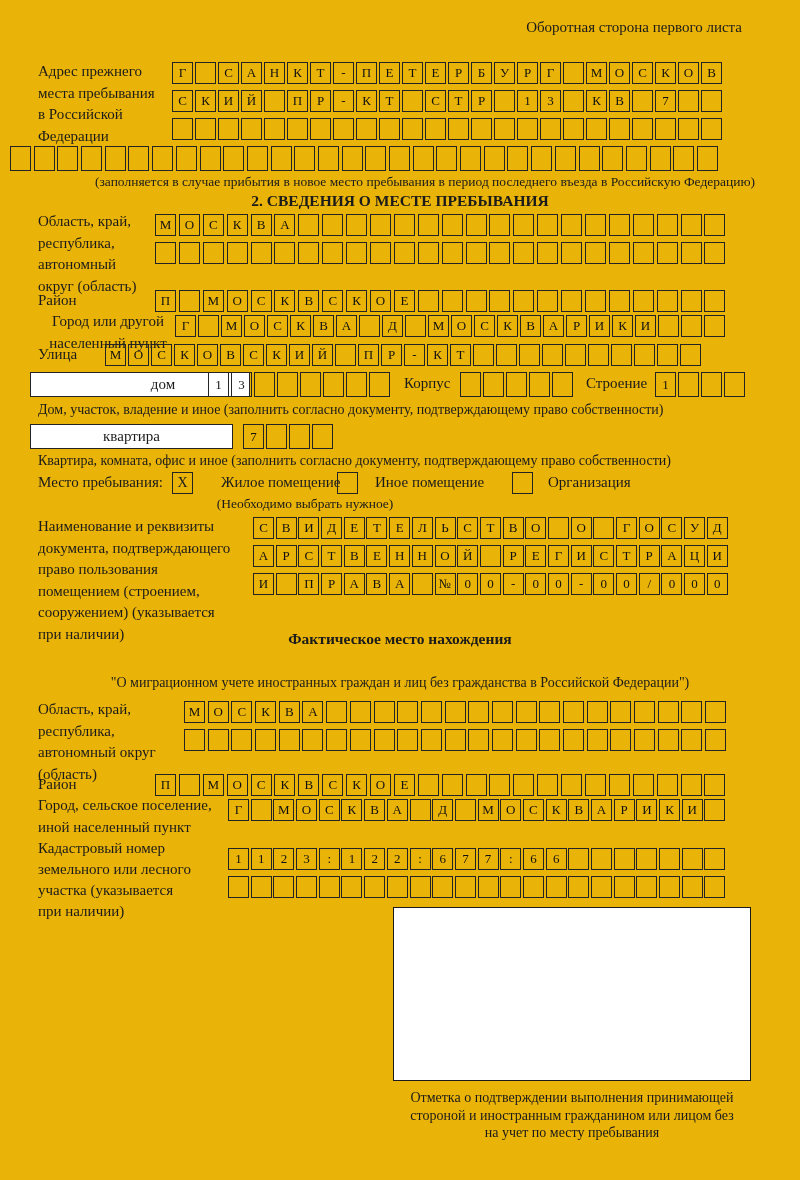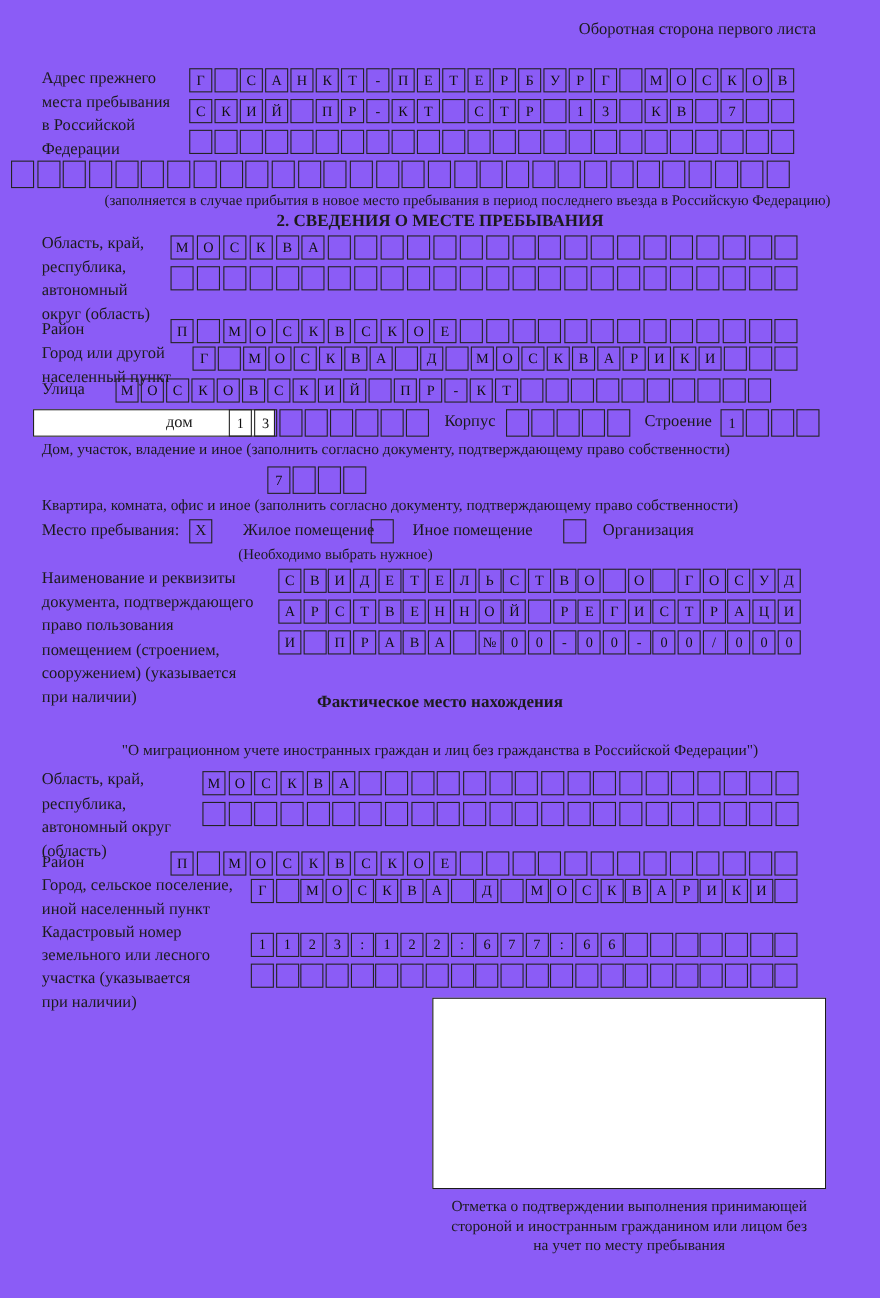--- a/index.html
+++ b/index.html
@@ -1,17 +1,17 @@
 <!DOCTYPE html>
 <html><head>
 <meta charset="utf-8">
 <style>
   html,body{margin:0;padding:0;background:#ffffff;}
   .page{
-    position:relative;width:800px;height:1180px;background:#8b5cf6;
+    position:relative;width:800px;height:1180px;background:#eab308;
     font-family:"Liberation Serif",serif;color:#1b1b1b;overflow:hidden;
   }
   .hdr{position:absolute;font-size:15px;}
   .lbl{position:absolute;font-size:15px;line-height:21.5px;}
   .lbl.lh20{line-height:21px;}
   .inline-lbl{position:absolute;font-size:15px;white-space:nowrap;}
   .cells{position:absolute;white-space:nowrap;font-size:0;}
   .cell{
     display:inline-block;width:19px;height:20px;border:1.5px solid #242424;
     margin-right:2px;text-align:center;font-size:13px;line-height:20px;
@@ -61,37 +61,38 @@
       <div>республика,</div>
       <div>автономный</div>
       <div>округ (область)</div>
     </div>
   <div class="cells g29" style="left:155px;top:214px;"><span class="cell">М</span><span class="cell">О</span><span class="cell">С</span><span class="cell">К</span><span class="cell">В</span><span class="cell">А</span><span class="cell"></span><span class="cell"></span><span class="cell"></span><span class="cell"></span><span class="cell"></span><span class="cell"></span><span class="cell"></span><span class="cell"></span><span class="cell"></span><span class="cell"></span><span class="cell"></span><span class="cell"></span><span class="cell"></span><span class="cell"></span><span class="cell"></span><span class="cell"></span><span class="cell"></span><span class="cell"></span></div>
   <div class="cells g29" style="left:155px;top:242px;"><span class="cell"></span><span class="cell"></span><span class="cell"></span><span class="cell"></span><span class="cell"></span><span class="cell"></span><span class="cell"></span><span class="cell"></span><span class="cell"></span><span class="cell"></span><span class="cell"></span><span class="cell"></span><span class="cell"></span><span class="cell"></span><span class="cell"></span><span class="cell"></span><span class="cell"></span><span class="cell"></span><span class="cell"></span><span class="cell"></span><span class="cell"></span><span class="cell"></span><span class="cell"></span><span class="cell"></span></div>
 
   <div class="inline-lbl" style="left:38px;top:292px;">Район</div>
   <div class="cells g29" style="left:155px;top:290px;"><span class="cell">П</span><span class="cell"></span><span class="cell">М</span><span class="cell">О</span><span class="cell">С</span><span class="cell">К</span><span class="cell">В</span><span class="cell">С</span><span class="cell">К</span><span class="cell">О</span><span class="cell">Е</span><span class="cell"></span><span class="cell"></span><span class="cell"></span><span class="cell"></span><span class="cell"></span><span class="cell"></span><span class="cell"></span><span class="cell"></span><span class="cell"></span><span class="cell"></span><span class="cell"></span><span class="cell"></span><span class="cell"></span></div>
 
-  <div class="lbl" style="left:38px;top:311px;width:140px;">
+  <div class="lbl" style="left:38px;top:311px;width:140px;text-align:center;">
       <div>Город или другой</div>
       <div>населенный пункт</div>
     </div>
   <div class="cells" style="left:175px;top:315px;"><span class="cell">Г</span><span class="cell"></span><span class="cell">М</span><span class="cell">О</span><span class="cell">С</span><span class="cell">К</span><span class="cell">В</span><span class="cell">А</span><span class="cell"></span><span class="cell">Д</span><span class="cell"></span><span class="cell">М</span><span class="cell">О</span><span class="cell">С</span><span class="cell">К</span><span class="cell">В</span><span class="cell">А</span><span class="cell">Р</span><span class="cell">И</span><span class="cell">К</span><span class="cell">И</span><span class="cell"></span><span class="cell"></span><span class="cell"></span></div>
 
   <div class="inline-lbl" style="left:38px;top:346px;">Улица</div>
   <div class="cells" style="left:105px;top:344px;"><span class="cell">М</span><span class="cell">О</span><span class="cell">С</span><span class="cell">К</span><span class="cell">О</span><span class="cell">В</span><span class="cell">С</span><span class="cell">К</span><span class="cell">И</span><span class="cell">Й</span><span class="cell"></span><span class="cell">П</span><span class="cell">Р</span><span class="cell">-</span><span class="cell">К</span><span class="cell">Т</span><span class="cell"></span><span class="cell"></span><span class="cell"></span><span class="cell"></span><span class="cell"></span><span class="cell"></span><span class="cell"></span><span class="cell"></span><span class="cell"></span><span class="cell"></span></div>
 
   <div class="longbox" style="left:30px;top:372px;width:172px;height:23px;line-height:23px;padding-left:46px;">дом</div>
   <div class="cells tall" style="left:208px;top:372px;"><span class="cell">1</span><span class="cell">3</span><span class="cell"></span><span class="cell"></span><span class="cell"></span><span class="cell"></span><span class="cell"></span><span class="cell"></span></div>
   <div class="inline-lbl" style="left:404px;top:375px;">Корпус</div>
   <div class="cells tall" style="left:460px;top:372px;"><span class="cell"></span><span class="cell"></span><span class="cell"></span><span class="cell"></span><span class="cell"></span></div>
   <div class="inline-lbl" style="left:586px;top:375px;">Строение</div>
   <div class="cells tall" style="left:655px;top:372px;"><span class="cell">1</span><span class="cell"></span><span class="cell"></span><span class="cell"></span></div>
   <div class="note" style="left:38px;top:402px;font-size:14px;">Дом, участок, владение и иное (заполнить согласно документу, подтверждающему право собственности)</div>
 
+  <div class="longbox" style="left:30px;top:424px;width:201px;height:23px;line-height:23px;">квартира</div>
   <div class="cells tall" style="left:243px;top:424px;"><span class="cell">7</span><span class="cell"></span><span class="cell"></span><span class="cell"></span></div>
   <div class="note" style="left:38px;top:453px;font-size:14px;">Квартира, комната, офис и иное (заполнить согласно документу, подтверждающему право собственности)</div>
 
   <div class="inline-lbl" style="left:38px;top:474px;">Место пребывания:</div>
   <div class="cb" style="left:172px;top:472px;">X</div>
   <div class="inline-lbl" style="left:221px;top:474px;">Жилое помещение</div>
   <div class="cb" style="left:337px;top:472px;"></div>
   <div class="inline-lbl" style="left:375px;top:474px;">Иное помещение</div>
   <div class="cb" style="left:512px;top:472px;"></div>
   <div class="inline-lbl" style="left:548px;top:474px;">Организация</div>

